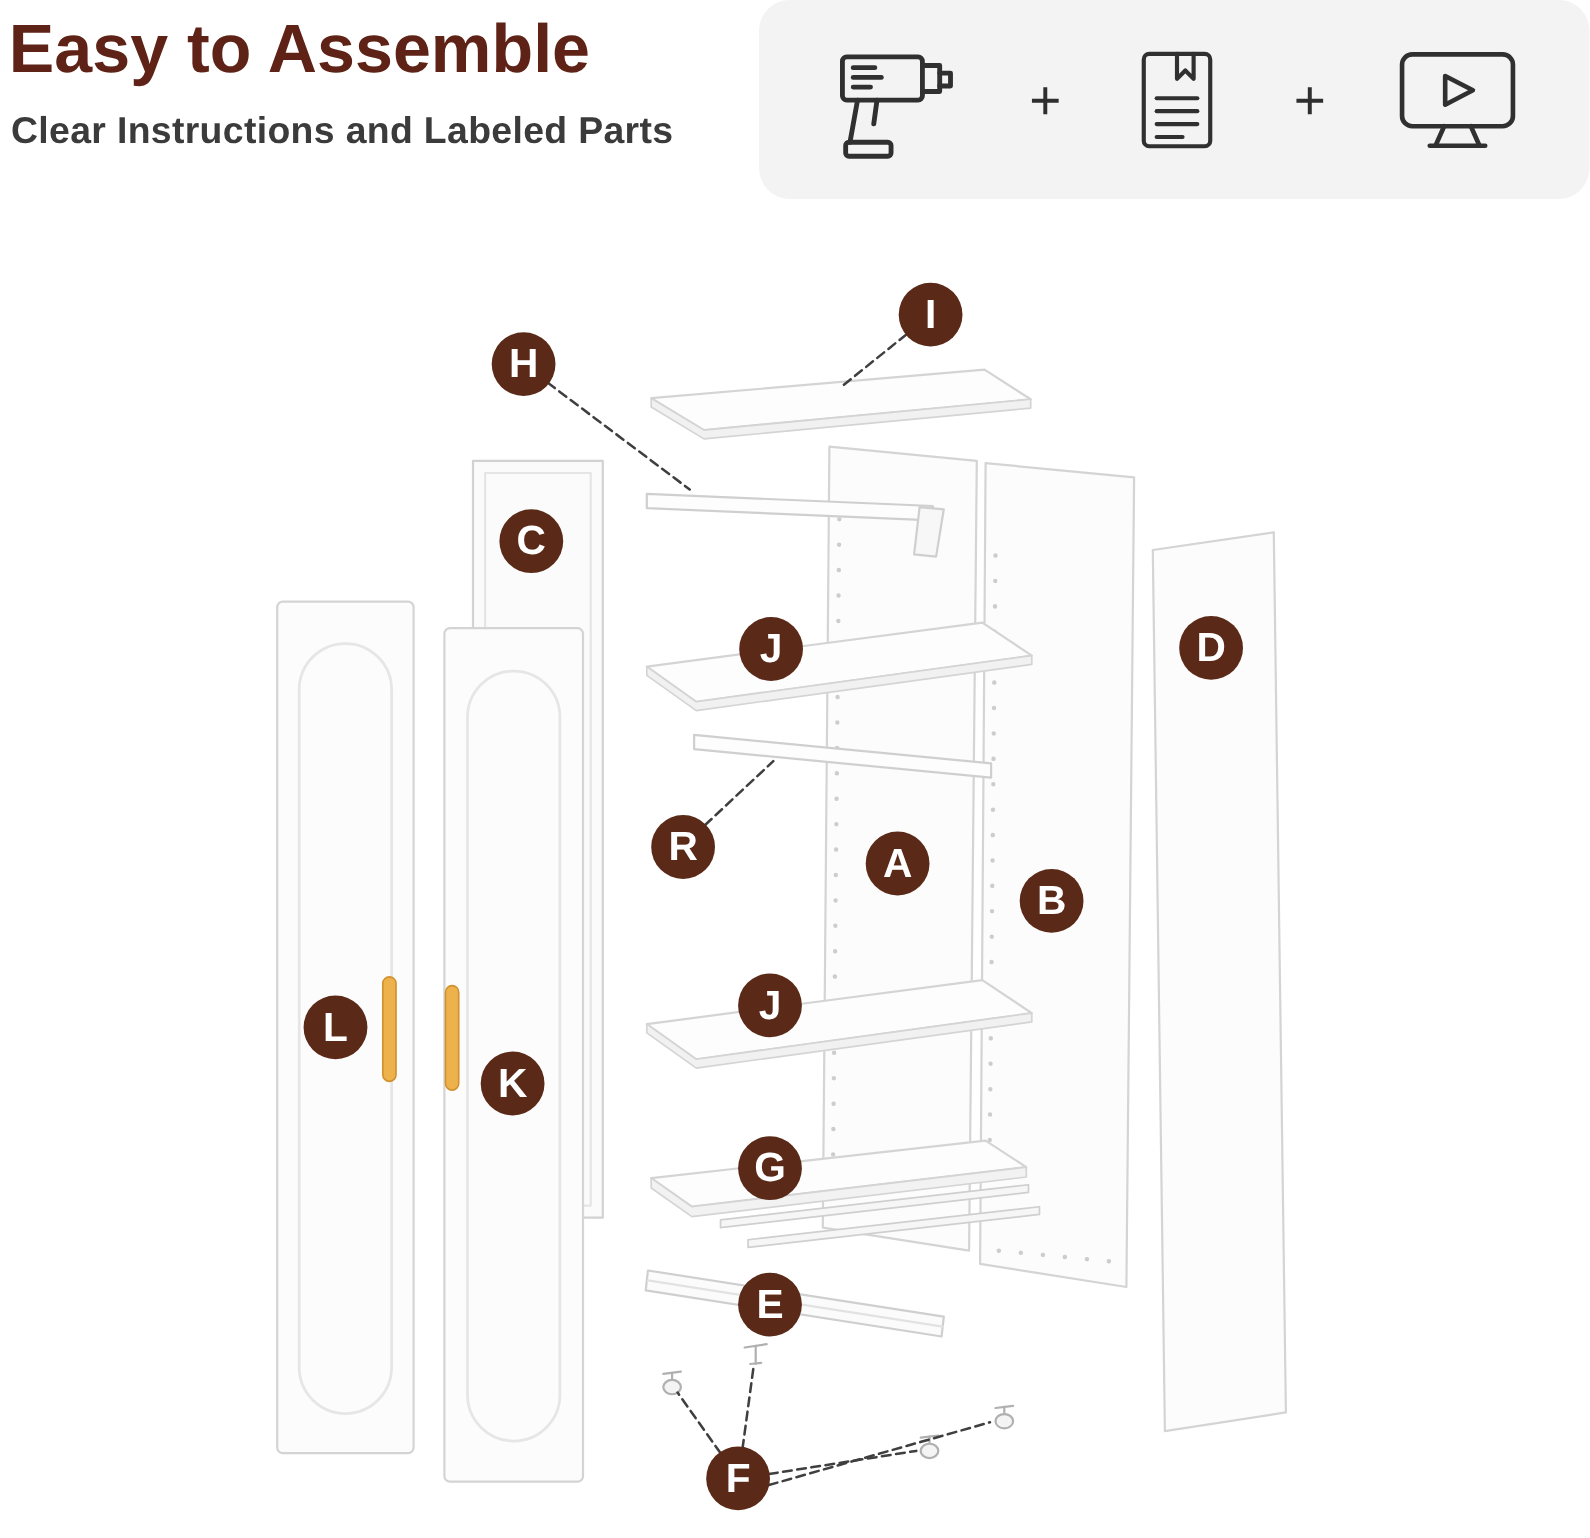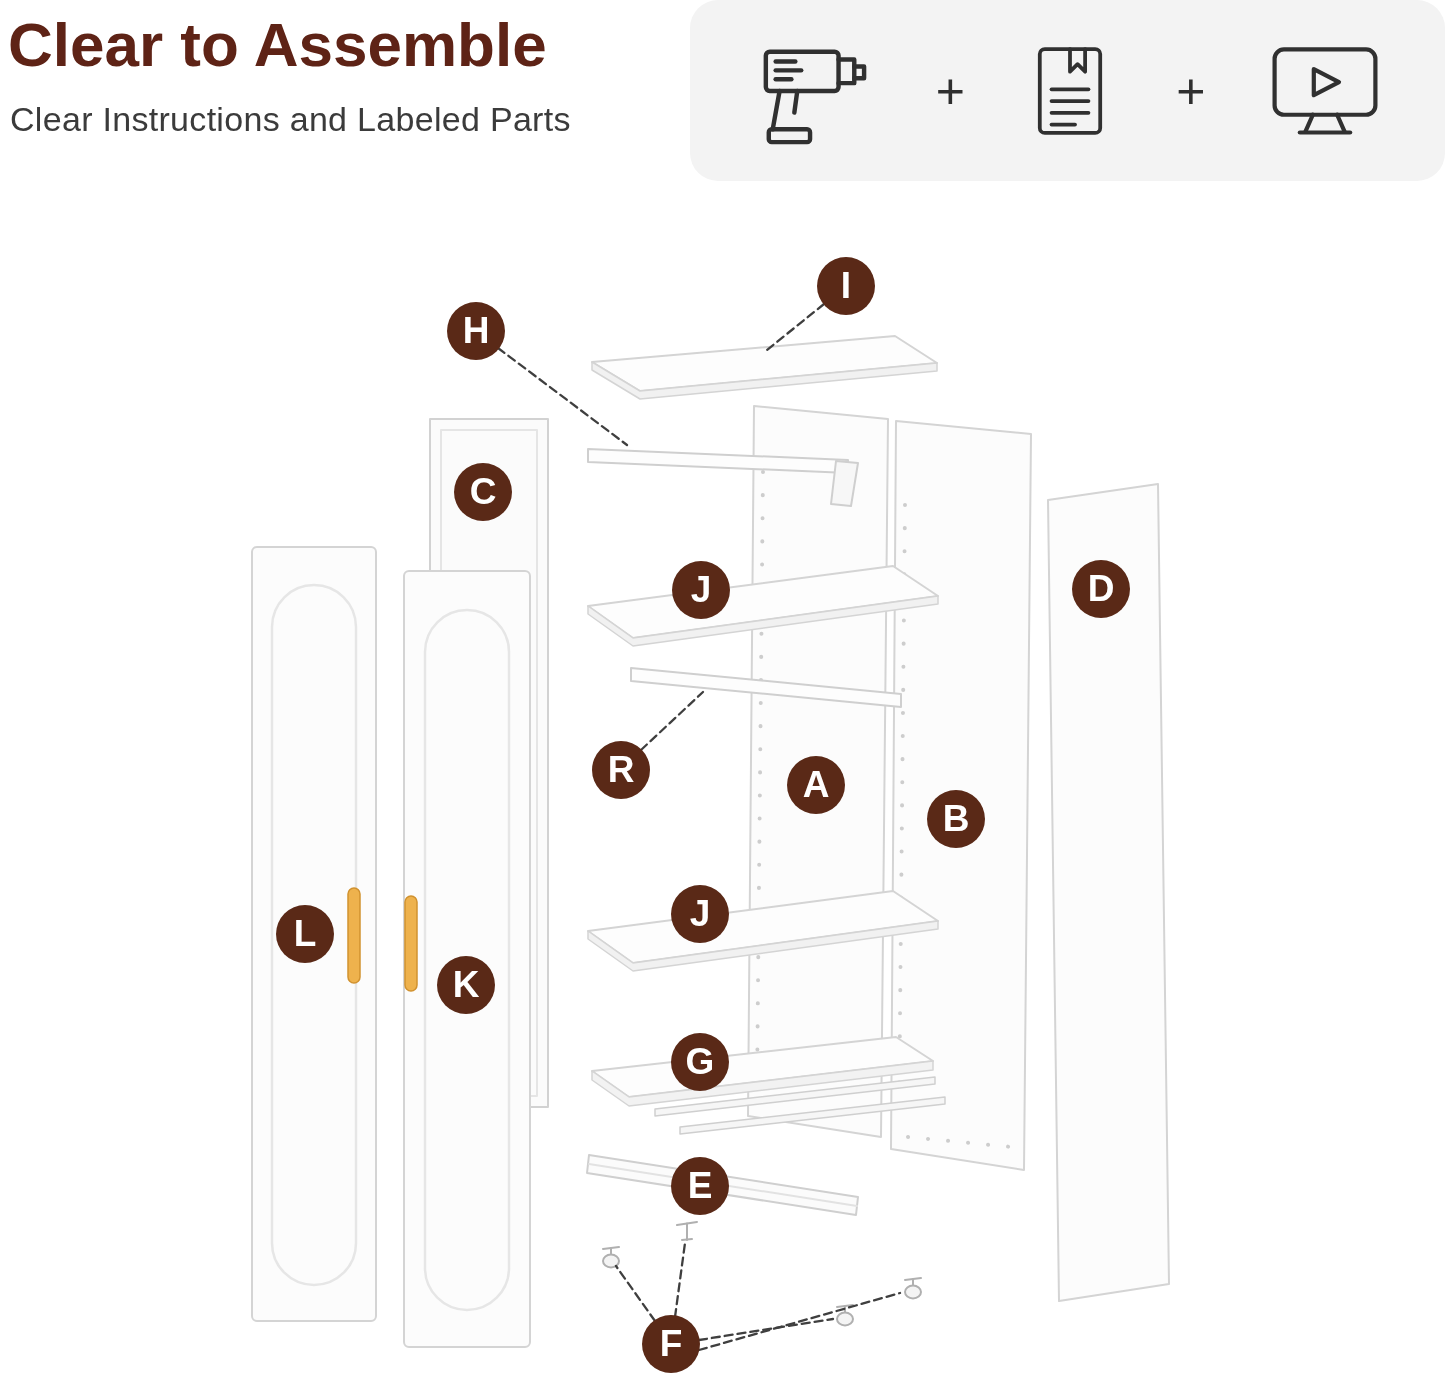--- a/index.html
+++ b/index.html
@@ -13,21 +13,21 @@
   html,body{margin:0;padding:0;}
   body{
     width:1445px;height:1398px;position:relative;background:#ffffff;
     font-family:"Liberation Sans", sans-serif;overflow:hidden;
   }
   .title{
     position:absolute;left:8px;top:12px;font-size:62px;line-height:1.05;
     font-weight:700;color:var(--accent-maroon);
   }
   .subtitle{
-    position:absolute;left:10px;top:100px;font-size:34px;font-weight:400;
+    position:absolute;left:10px;top:100px;font-size:34px;font-weight:700;
     color:var(--subtitle-color);letter-spacing:.3px;
   }
   .feature-box{
     position:absolute;left:690px;top:0;width:755px;height:181px;
     background:var(--feature-box-bg);border-radius:28px;
     display:flex;align-items:center;justify-content:space-between;
     padding:0 64px;z-index:2;
   }
   .fb-icon{flex:0 0 auto;}
   .fb-icon svg{display:block;stroke:#303030;fill:none;stroke-linecap:round;stroke-linejoin:round;}
@@ -36,21 +36,21 @@
   .badge{
     position:absolute;width:58px;height:58px;border-radius:50%;
     background:var(--badge-bg);color:#ffffff;display:flex;align-items:center;
     justify-content:center;font-size:37px;font-weight:700;
     transform:translate(-50%,-50%);z-index:5;
   }
 </style>
 </head>
 <body>
 
-<div class="title">Clear to Assemble</div>
+<div class="title">Easy to Assemble</div>
 <div class="subtitle">Clear Instructions and Labeled Parts</div>
 
 <div class="feature-box">
   <div class="fb-icon">
     <svg width="118" height="113" viewBox="0 0 120 115" stroke-width="4.5">
       <rect x="12" y="18" width="74" height="40" rx="4"></rect>
       <path d="M86,26 h16 v24 h-16"></path>
       <path d="M102,33 h10 v12 h-10"></path>
       <line x1="22" y1="28" x2="42" y2="28"></line>
       <line x1="22" y1="37" x2="48" y2="37"></line>

